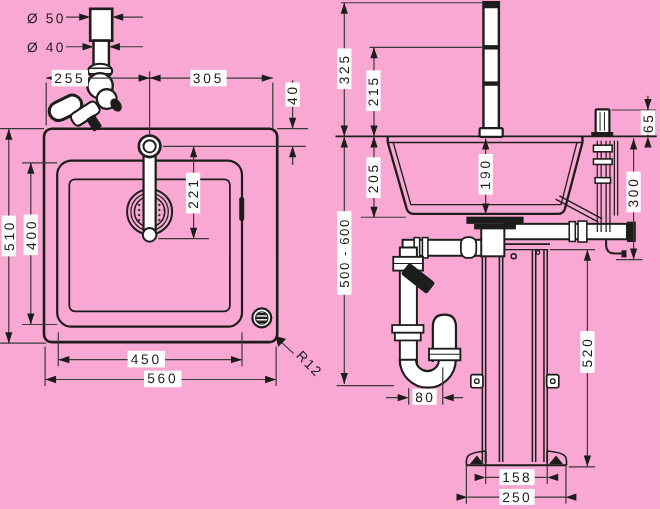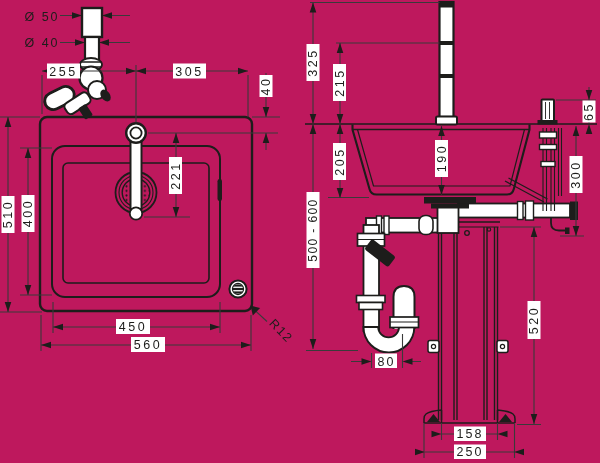--- a/index.html
+++ b/index.html
@@ -1,16 +1,16 @@
 <!DOCTYPE html>
 <html><head>
 <meta charset="utf-8">
 <style>
   html,body{margin:0;padding:0;background:#fff;}
-  .stage{width:600px;height:463px;background:#be185d;position:relative;overflow:hidden;}
+  .stage{width:600px;height:463px;background:#f9a8d4;position:relative;overflow:hidden;}
   svg{display:block;}
   text{font-family:"Liberation Sans","DejaVu Sans",sans-serif;fill:#1d1d1b;}
 </style>
 </head>
 <body>
 
 <div class="stage">
 <svg width="600" height="463" viewBox="0 0 600 463">
 
   <defs>

